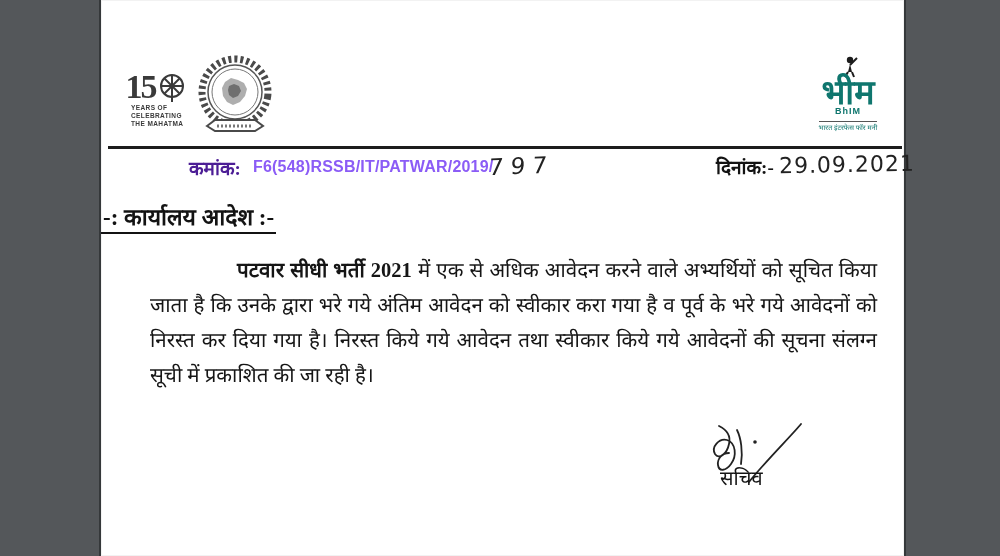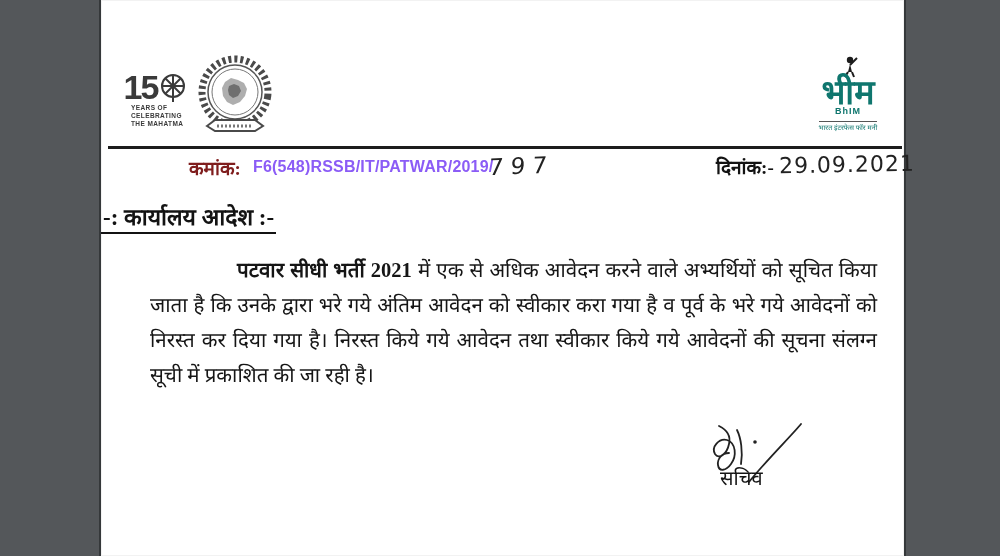--- a/index.html
+++ b/index.html
@@ -16,21 +16,21 @@
     border-right:2px solid #35383a;
     box-shadow:0 0 0 1px #f2f2f2 inset;
     color:#111;
   }
   
   .logo150 {
     position:absolute; left:16px; top:72px; width:78px; text-align:center;
     color:#3a3a3a;
   }
   .logo150 .num {
-    font-family:Liberation Sans, sans-serif;
+    font-family:Liberation Serif, serif;
     font-size:34px; font-weight:bold; letter-spacing:-2px;
     display:flex; align-items:center; justify-content:center; gap:1px;
     line-height:30px;
   }
   .logo150 .cap {
     font-family:"Liberation Sans", sans-serif;
     font-size:6.5px; font-weight:bold; letter-spacing:.4px; line-height:8px;
     text-align:left; margin-left:14px; margin-top:2px;
   }
   .emblem { position:absolute; left:92px; top:52px; }
@@ -52,21 +52,21 @@
   .bhim .dev { font-size:34px; font-weight:bold; line-height:34px; }
   .bhim .latin { font-family:"Liberation Sans", sans-serif; font-size:9px; font-weight:bold; letter-spacing:1px; margin-top:-4px;}
   .bhim .tag { font-size:7px; margin-top:2px; border-top:1px solid #555; display:inline-block; padding-top:1px; }
   .header-rule {
     position:absolute; left:7px; right:2px; top:146px; height:3px; background:#1d1d1d;
   }
   
   .ref-row { position:absolute; top:152px; left:0; right:0; height:36px; }
   .ref-label {
     position:absolute; left:88px; top:3px;
-    font-size:19px; font-weight:bold; color:#7f1d1d;
+    font-size:19px; font-weight:bold; color:#4c1d95;
   }
   .ref-value {
     position:absolute; left:152px; top:6px;
     font-family:"Liberation Sans", sans-serif;
     font-size:16px; font-weight:bold; color:#8b5cf6; letter-spacing:.2px;
   }
   .handwritten {
     font-family:"DejaVu Sans", cursive;
     color:#222;
   }

